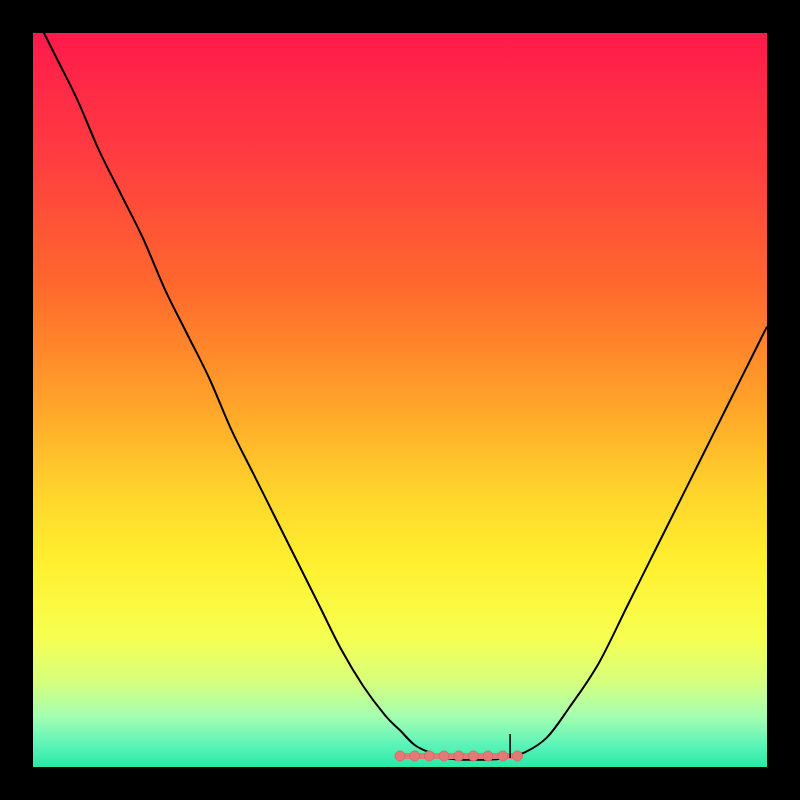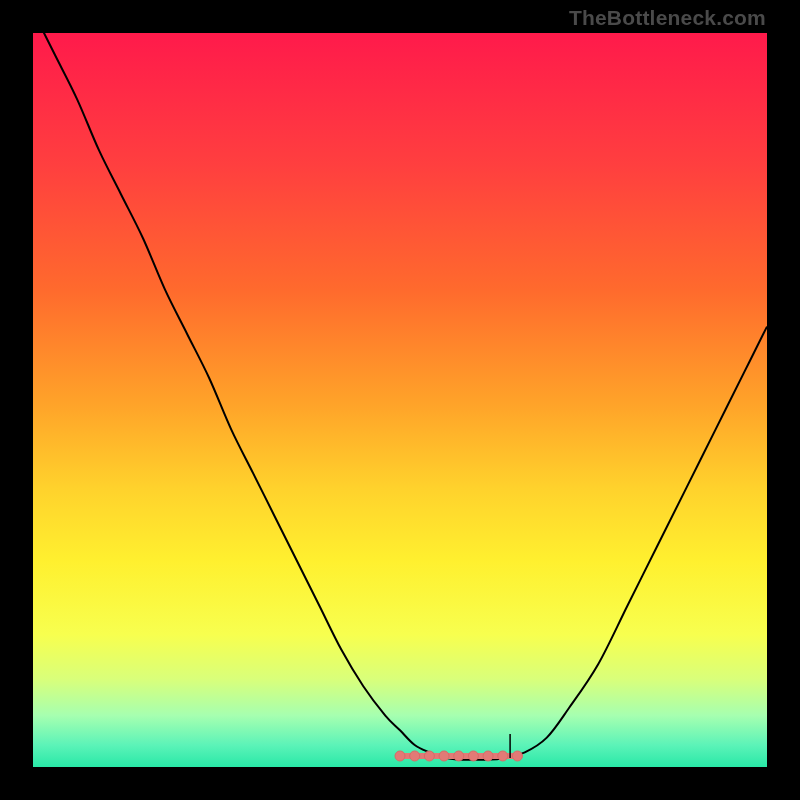--- a/index.html
+++ b/index.html
@@ -47,21 +47,20 @@
     font-size: 21px;
     font-weight: bold;
     letter-spacing: 0.2px;
   }
 </style>
 </head>
 <body>
 
 <div class="frame">
 
-  <div class="watermark">TheBottleneck.com</div>
 
   <div class="plot-area">
 
     <svg class="gradient-bg" viewBox="0 0 734 734" preserveAspectRatio="none">
       <defs>
         <linearGradient id="bg-grad" x1="0" y1="0" x2="0" y2="1">
             <stop offset="0%" stop-color="#ff1a4b"></stop>
             <stop offset="18%" stop-color="#ff3f3f"></stop>
             <stop offset="35%" stop-color="#ff6a2d"></stop>
             <stop offset="50%" stop-color="#ffa129"></stop>

